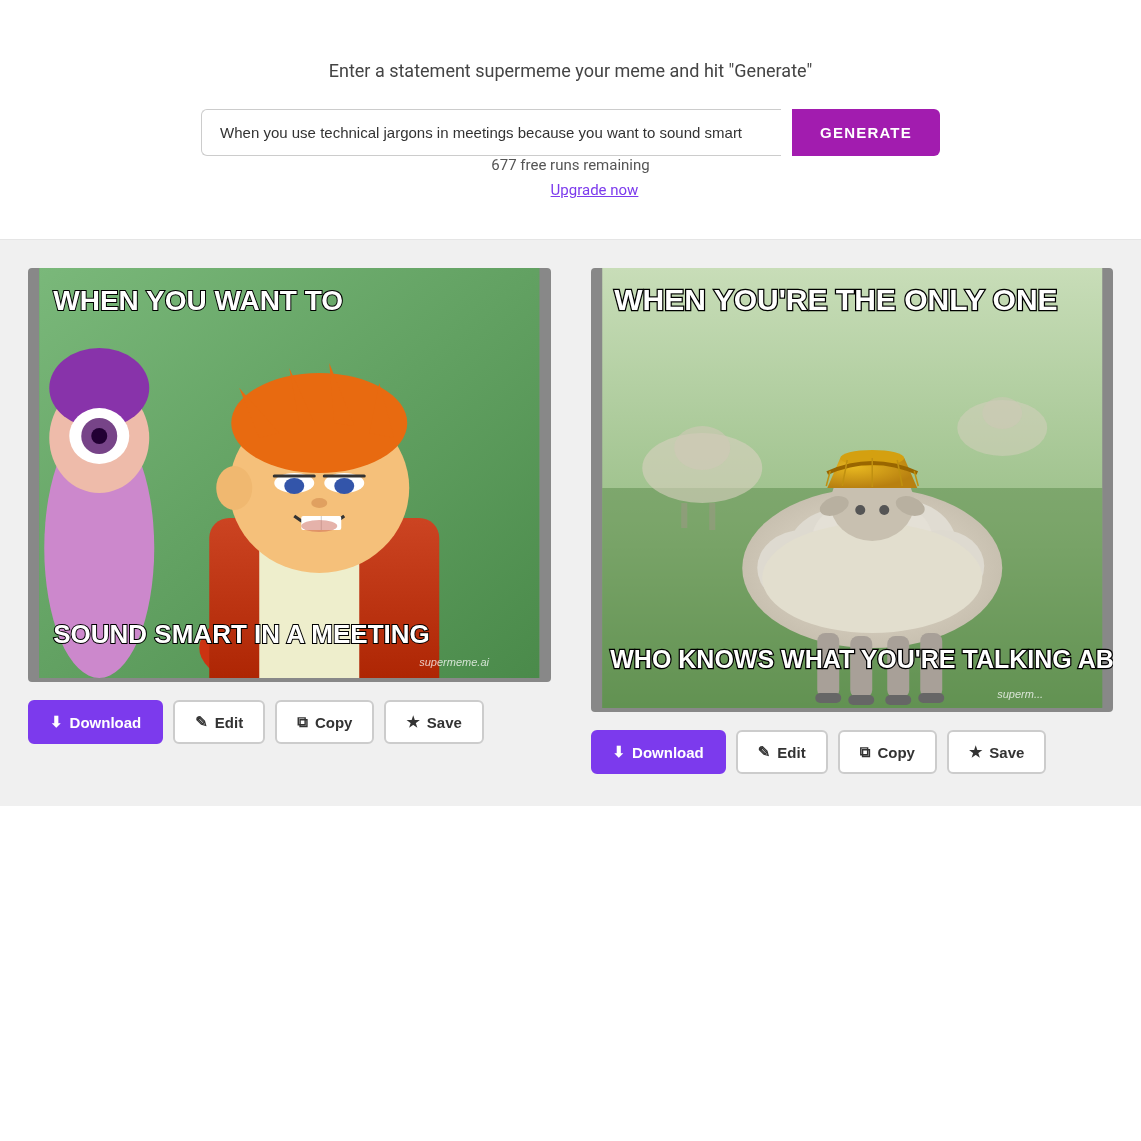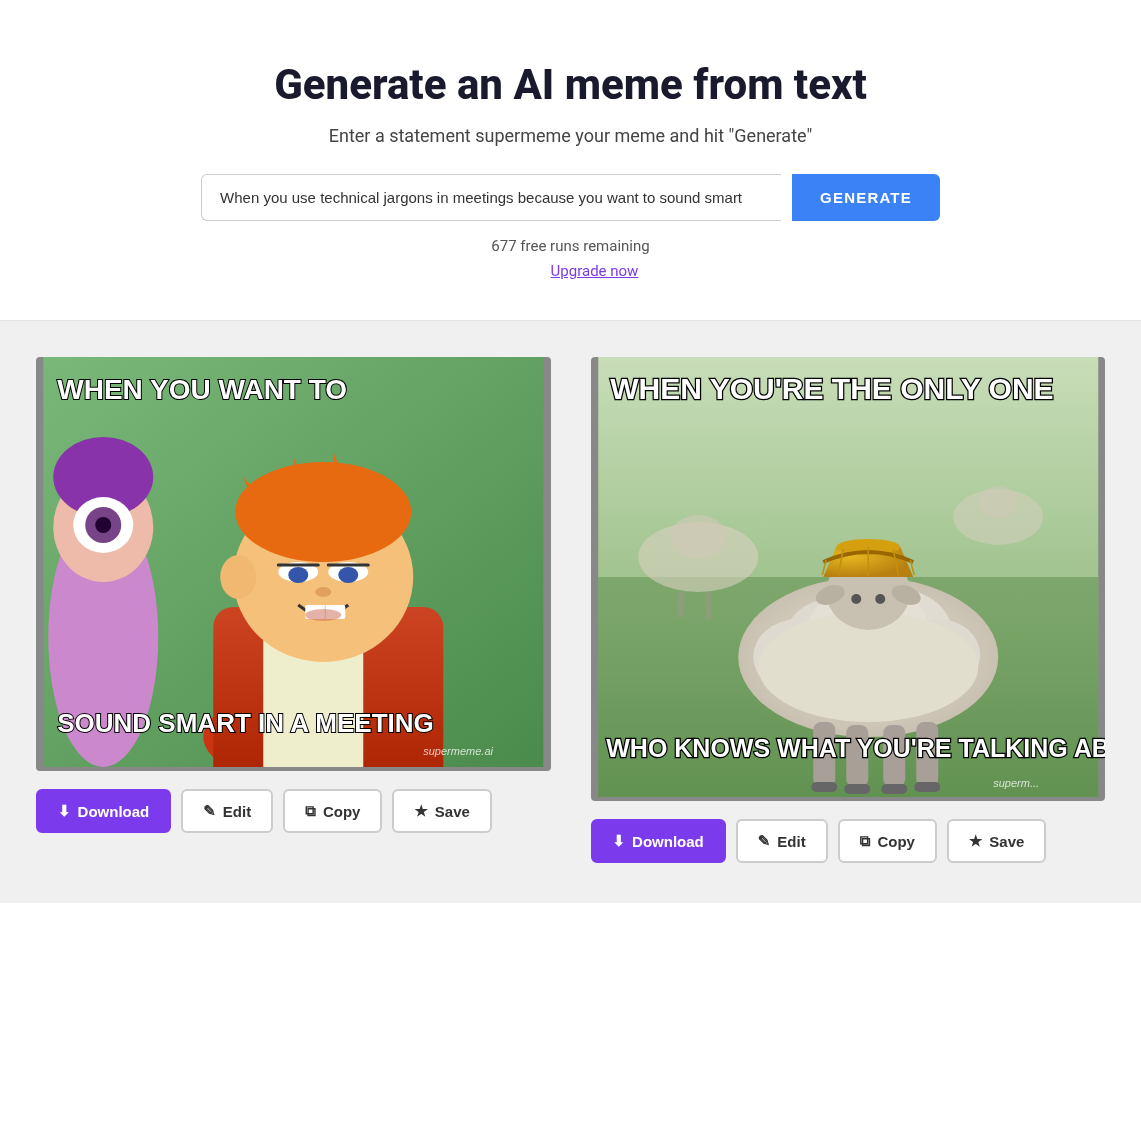--- a/index.html
+++ b/index.html
@@ -24,36 +24,35 @@
     .subtitle {
       font-size: 18px;
       color: #444;
       margin-bottom: 28px;
     }
 
     .input-row {
       display: flex;
       justify-content: center;
       gap: 11px;
-      margin-bottom: 16px;
     }
 
     .text-input {
       width: 580px;
       padding: 14px 18px;
       font-size: 15px;
       border: 1.5px solid #ccc;
       border-right: none;
       border-radius: 6px 0 0 6px;
       outline: none;
       color: #333;
     }
 
     .generate-btn {
-      background: #3b82f6;
+      background: #a21caf;
       color: #fff;
       border: none;
       padding: 14px 28px;
       font-size: 15px;
       font-weight: 700;
       letter-spacing: 0.08em;
       border-radius: 0 6px 6px 0;
       cursor: pointer;
     }
 
@@ -73,21 +72,21 @@
 
     .divider {
       border: none;
       border-top: 1.5px solid #e5e5e5;
       margin: 10px 0 0;
     }
 
     .memes-grid {
       display: flex;
       gap: 0;
-      padding: 16px;
+      padding: 8px;
       background: #f0f0f0;
       min-height: 560px;
     }
 
     .meme-card {
       flex: 1;
       background: #f0f0f0;
       padding: 20px 20px 24px;
       display: flex;
       flex-direction: column;
@@ -132,21 +131,20 @@
       background: #fff;
       color: #333;
       border-color: #ccc;
     }
 
   </style>
 </head>
 <body>
 
 <div class="header-section">
-  <h1 class="main-title">Generate an AI meme from text</h1>
 
   <p class="subtitle">Enter a statement supermeme your meme and hit "Generate"</p>
 
   <div class="input-row">
     <input class="text-input" type="text" placeholder="When you use technical jargons in meetings because you want to sound smart" value="When you use technical jargons in meetings because you want to sound smart" style="">
     <button class="generate-btn">GENERATE</button>
   </div>
 
   <p class="runs-info">677 free runs remaining</p>
   <a class="upgrade-link">Upgrade now</a>

